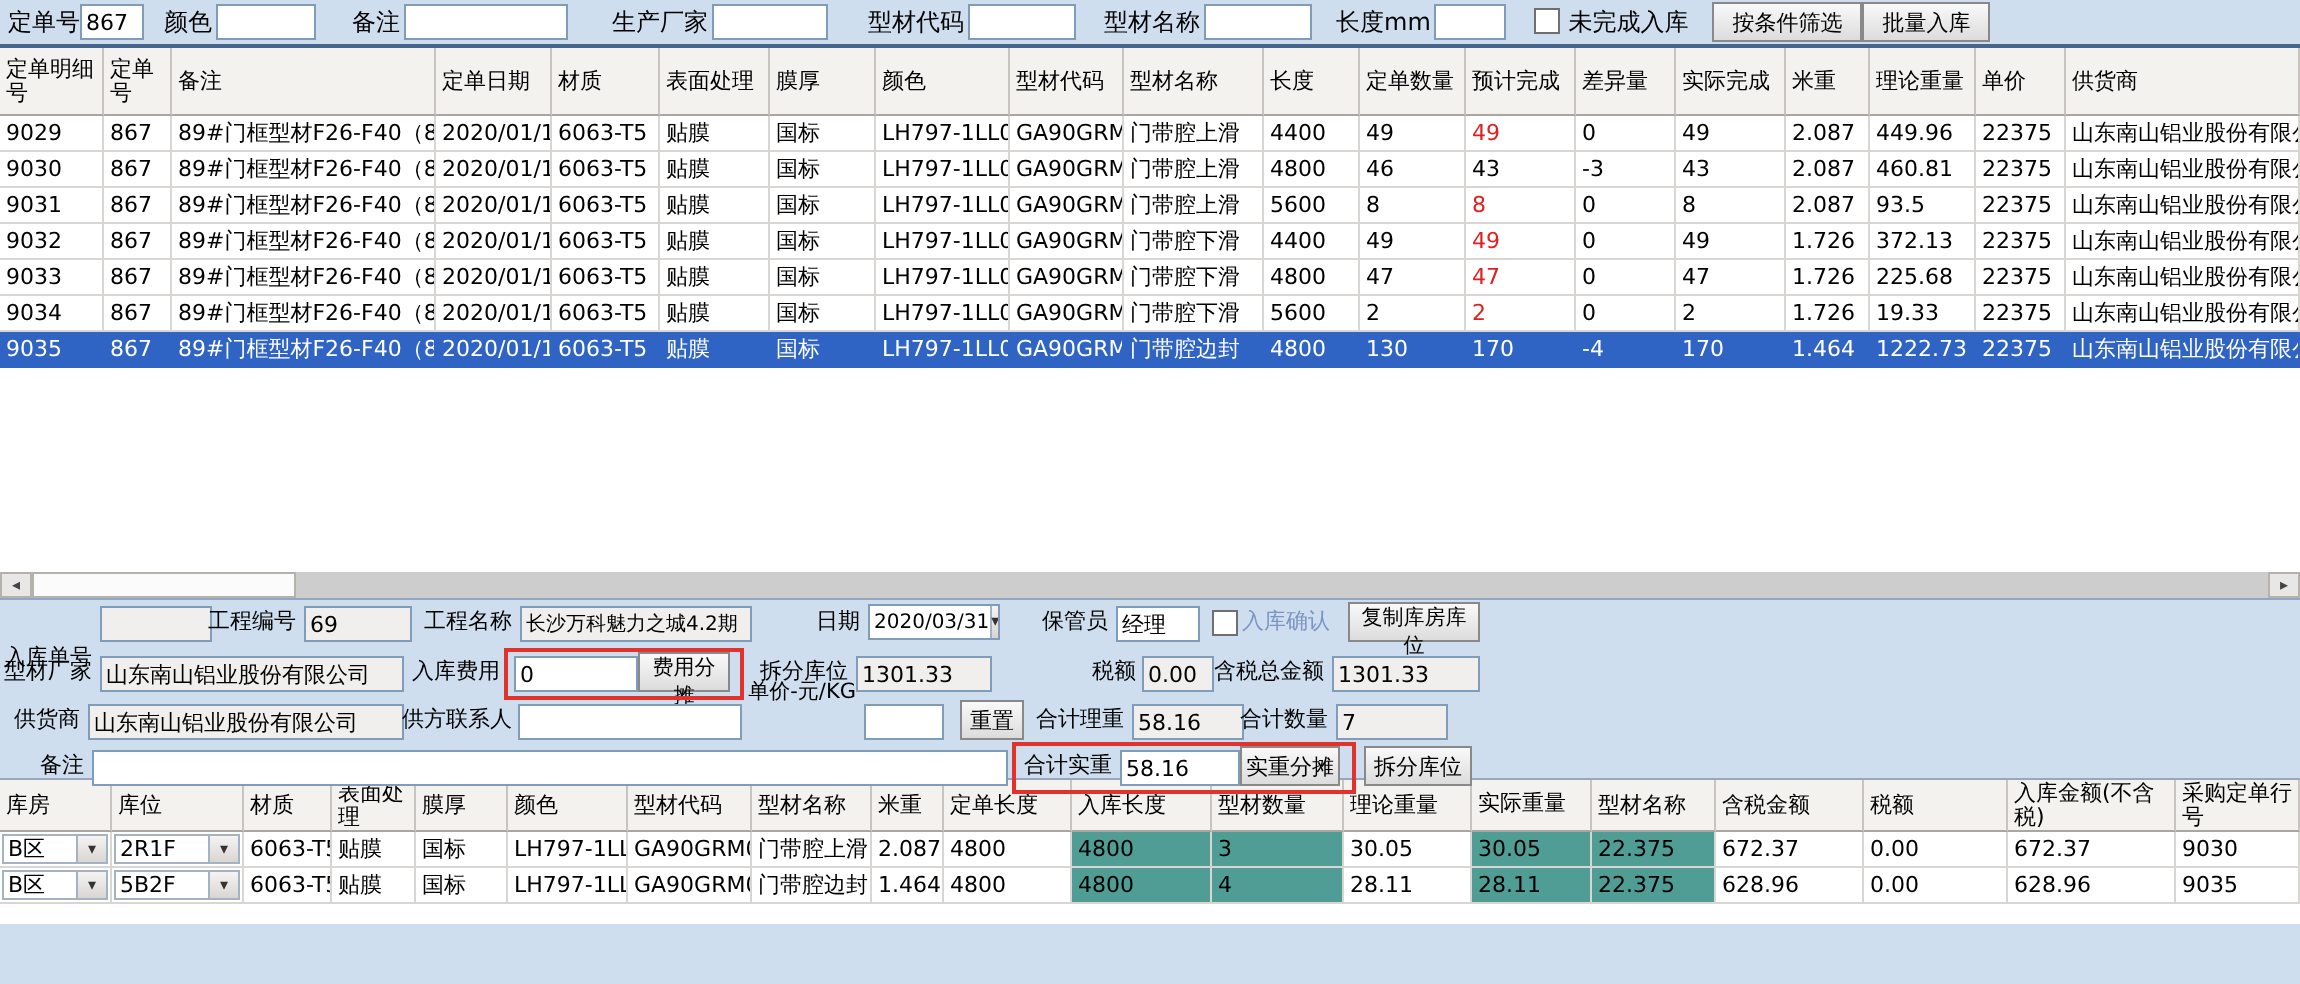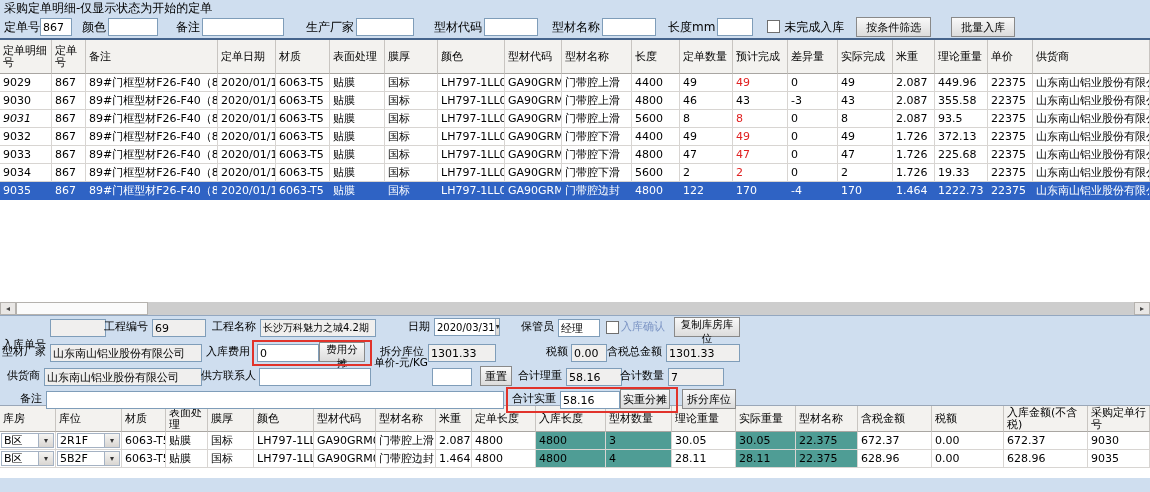--- a/index.html
+++ b/index.html
@@ -54,21 +54,20 @@
         font-size:11px;padding:0 2px;font-family:inherit;}
   .redbox{position:absolute;border:2px solid var(--ann,#e1332b);pointer-events:none;z-index:4;}
   .blue-lbl{color:#7b94c4;}
 </style>
 </head>
 <body>
 
 <div>
 
   <div class="po-sec">
-    <div class="sec-title">采购定单明细-仅显示状态为开始的定单</div>
 
     <div class="filter-row">
       <span class="lbl">定单号</span>
       <input class="inp" style="width: 26px;" value="867">
       <span class="lbl" style="margin-left:10px">颜色</span>
       <input class="inp" style="width: 44px; margin-left: 2px;" value="">
       <span class="lbl" style="margin-left:18px">备注</span>
       <input class="inp" style="width: 76px; margin-left: 2px;" value="">
       <span class="lbl" style="margin-left:22px">生产厂家</span>
       <input class="inp" style="width: 52px; margin-left: 2px;" value="">
@@ -76,21 +75,21 @@
       <input class="inp" style="width: 48px; margin-left: 2px;" value="">
       <span class="lbl" style="margin-left:14px">型材名称</span>
       <input class="inp" style="width: 48px; margin-left: 2px;" value="">
       <span class="lbl" style="margin-left:12px">长度mm</span>
       <input class="inp" style="width: 30px; margin-left: 2px;" value="">
       <span style="margin-left:14px">
         <span class="chk"></span>
         <span class="lbl">未完成入库</span>
       </span>
       <button class="btn" style="margin-left:12px">按条件筛选</button>
-      <button class="btn" style="margin-left:20px">批量入库</button>
+      <button class="btn" style="margin-left:0">批量入库</button>
     </div>
 
     <div class="grid" id="po-grid">
         <div class="gr-row gr-head">
           <div class="gc hc" style="width: 52px;">定单明细号</div>
           <div class="gc hc" style="width: 34px;">定单号</div>
           <div class="gc hc" style="width: 132px;">备注</div>
           <div class="gc hc" style="width: 58px;">定单日期</div>
           <div class="gc hc" style="width: 54px;">材质</div>
           <div class="gc hc" style="width: 55px;">表面处理</div>
@@ -139,26 +138,26 @@
           <div class="gc" style="width: 53px;">国标</div>
           <div class="gc" style="width: 67px;">LH797-1LL0</div>
           <div class="gc" style="width: 57px;">GA90GRM03</div>
           <div class="gc" style="width: 70px;">门带腔上滑</div>
           <div class="gc" style="width: 48px;">4800</div>
           <div class="gc" style="width: 53px;">46</div>
           <div class="gc" style="width: 55px;">43</div>
           <div class="gc" style="width: 50px;">-3</div>
           <div class="gc" style="width: 55px;">43</div>
           <div class="gc" style="width: 42px;">2.087</div>
-          <div class="gc" style="width: 53px;">355.58</div>
-          <div class="gc" style="width: 45px;">22375</div>
-          <div class="gc" style="width: 117px;">山东南山铝业股份有限公司</div>
-        </div>
-        <div class="gr-row">
-          <div class="gc" style="width: 52px; font-style: italic;">9031</div>
+          <div class="gc" style="width: 53px;">460.81</div>
+          <div class="gc" style="width: 45px;">22375</div>
+          <div class="gc" style="width: 117px;">山东南山铝业股份有限公司</div>
+        </div>
+        <div class="gr-row">
+          <div class="gc" style="width: 52px;">9031</div>
           <div class="gc" style="width: 34px;">867</div>
           <div class="gc" style="width: 132px;">89#门框型材F26-F40（866+867）</div>
           <div class="gc" style="width: 58px;">2020/01/13</div>
           <div class="gc" style="width: 54px;">6063-T5</div>
           <div class="gc" style="width: 55px;">贴膜</div>
           <div class="gc" style="width: 53px;">国标</div>
           <div class="gc" style="width: 67px;">LH797-1LL0</div>
           <div class="gc" style="width: 57px;">GA90GRM03</div>
           <div class="gc" style="width: 70px;">门带腔上滑</div>
           <div class="gc" style="width: 48px;">5600</div>
@@ -239,21 +238,21 @@
           <div class="gc" style="width: 34px;">867</div>
           <div class="gc" style="width: 132px;">89#门框型材F26-F40（866+867）</div>
           <div class="gc" style="width: 58px;">2020/01/13</div>
           <div class="gc" style="width: 54px;">6063-T5</div>
           <div class="gc" style="width: 55px;">贴膜</div>
           <div class="gc" style="width: 53px;">国标</div>
           <div class="gc" style="width: 67px;">LH797-1LL0</div>
           <div class="gc" style="width: 57px;">GA90GRM05</div>
           <div class="gc" style="width: 70px;">门带腔边封</div>
           <div class="gc" style="width: 48px;">4800</div>
-          <div class="gc" style="width: 53px;">122</div>
+          <div class="gc" style="width: 53px;">130</div>
           <div class="gc" style="width: 55px;">170</div>
           <div class="gc" style="width: 50px;">-4</div>
           <div class="gc" style="width: 55px;">170</div>
           <div class="gc" style="width: 42px;">1.464</div>
           <div class="gc" style="width: 53px;">1222.73</div>
           <div class="gc" style="width: 45px;">22375</div>
           <div class="gc" style="width: 117px;">山东南山铝业股份有限公司</div>
         </div>
       </div>
 

